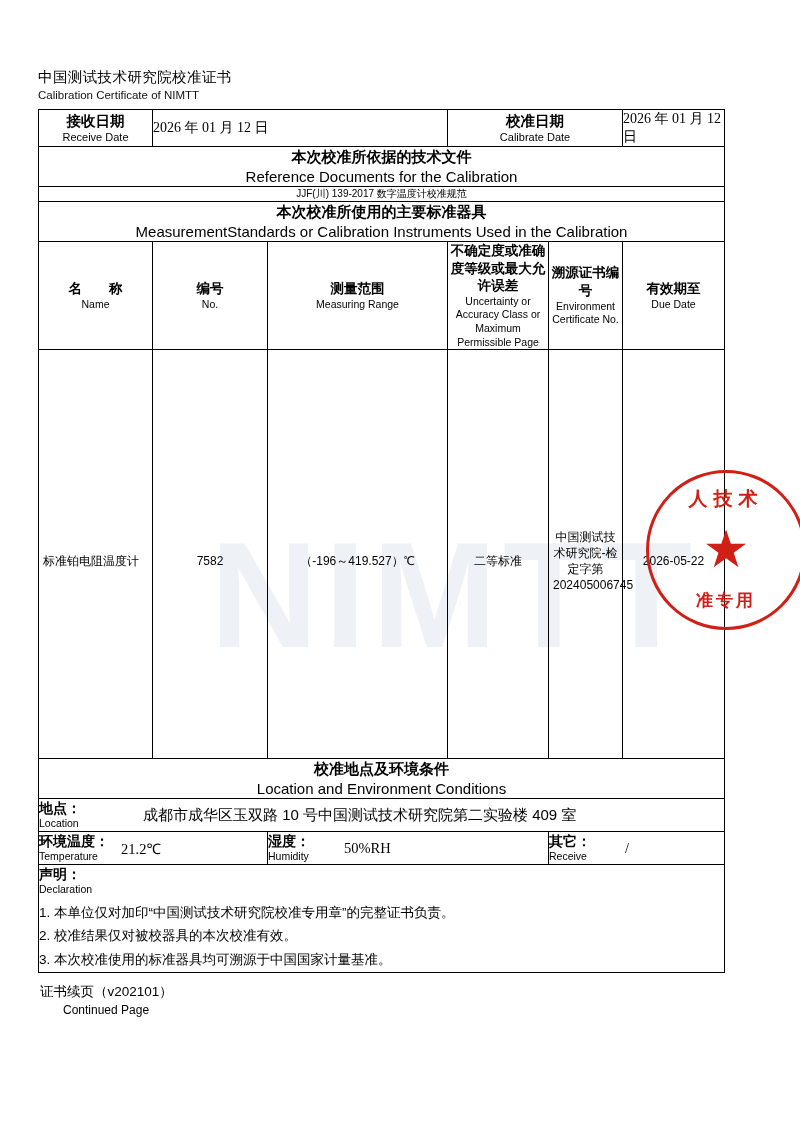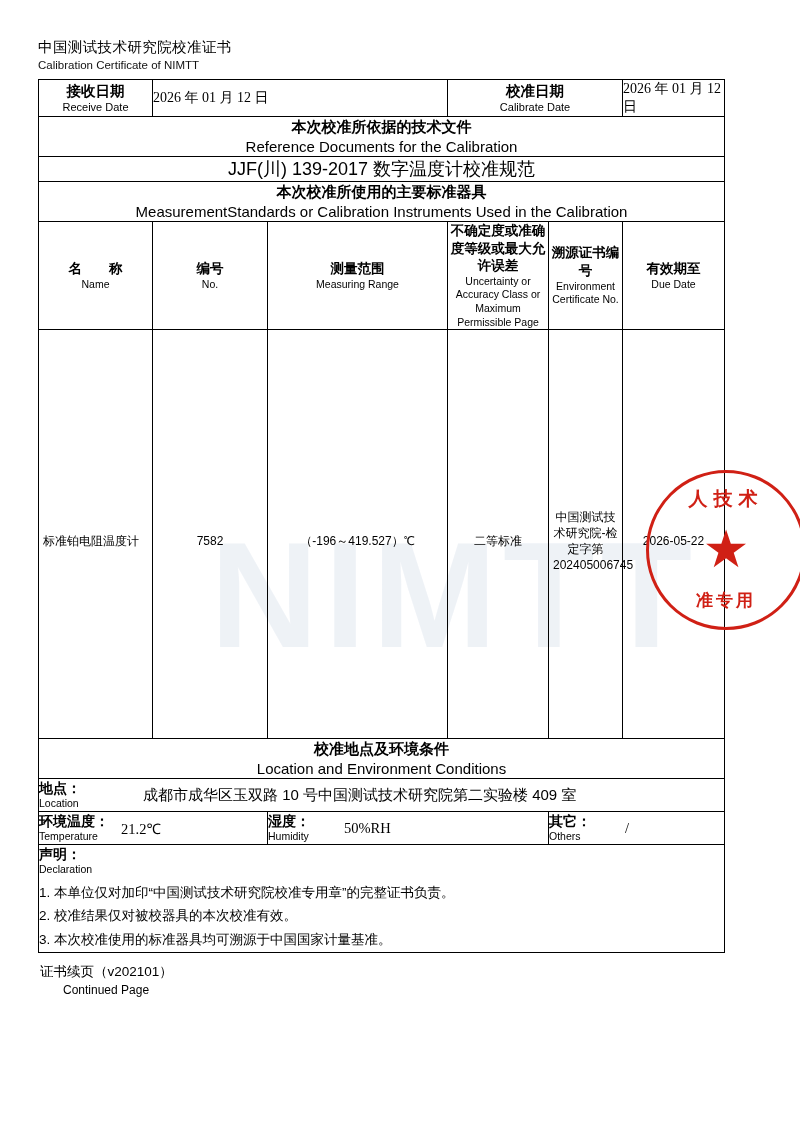--- a/index.html
+++ b/index.html
@@ -22,20 +22,21 @@
     box-sizing: border-box;
     padding: 38px 38px 0 38px;
   }
 
   
   .doc-header {
     display: flex;
     justify-content: space-between;
     align-items: flex-start;
     margin-bottom: 6px;
+    margin-top: 30px;
   }
   .hdr-left, .hdr-right {
     line-height: 1.35;
   }
   .hdr-cn {
     font-size: 14.5px;
     font-family: "Liberation Sans", sans-serif;
     letter-spacing: 0.4px;
   }
   .hdr-en {
@@ -79,21 +80,21 @@
     padding: 6px 10px;
   }
 
   .band { text-align: center; padding: 8px 4px; }
   .band .cn { font-weight: bold; font-size: 15px; }
   .band .en { font-size: 15px; }
 
   .doc-title-row {
     text-align: center;
     padding: 22px 4px;
-    font-size: 18px;
+    font-size: 10px;
     font-family: "Liberation Sans", sans-serif;
   }
 
   th.colhead, td.colhead {
     border: 1px solid #000;
     text-align: center;
     padding: 5px 3px;
   }
   .colhead .cn { font-weight: bold; font-size: 13.5px; }
   .colhead .en { font-size: 10.5px; }
@@ -373,21 +374,21 @@
               <div class="cn">湿度：</div>
               <div class="en">Humidity</div>
             </div>
             <div class="env-val">50%RH</div>
           </div>
         </td>
         <td class="env-label" colspan="2">
           <div class="env-row-inner">
             <div class="env-lab-block">
               <div class="cn">其它：</div>
-              <div class="en">Others</div>
+              <div class="en">Receive</div>
             </div>
             <div class="env-val">/</div>
           </div>
         </td>
       </tr>
 
       <tr>
         <td class="decl-cell" colspan="7">
           <div class="decl-head">
             <div class="cn">声明：</div>

